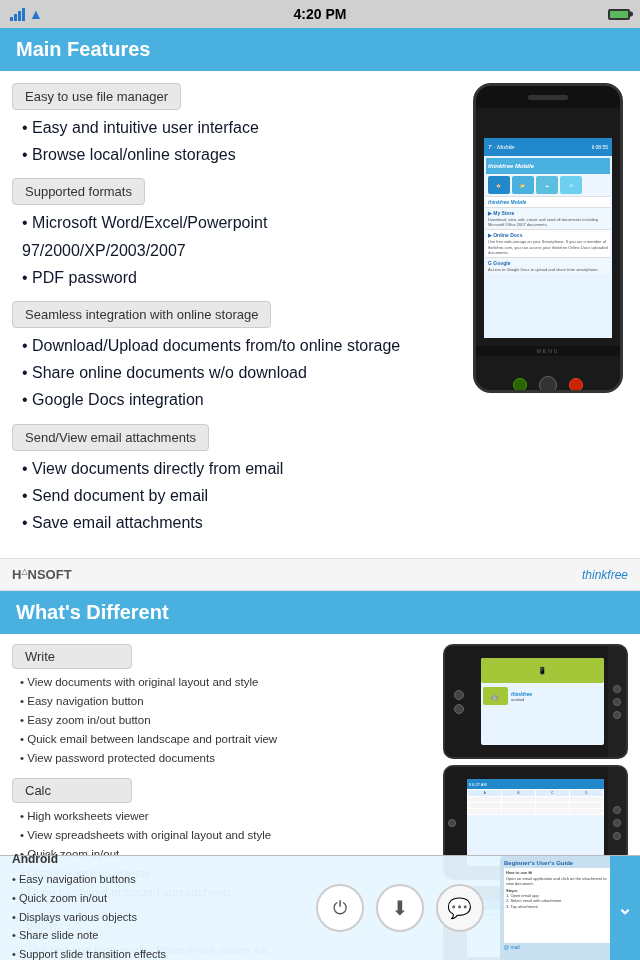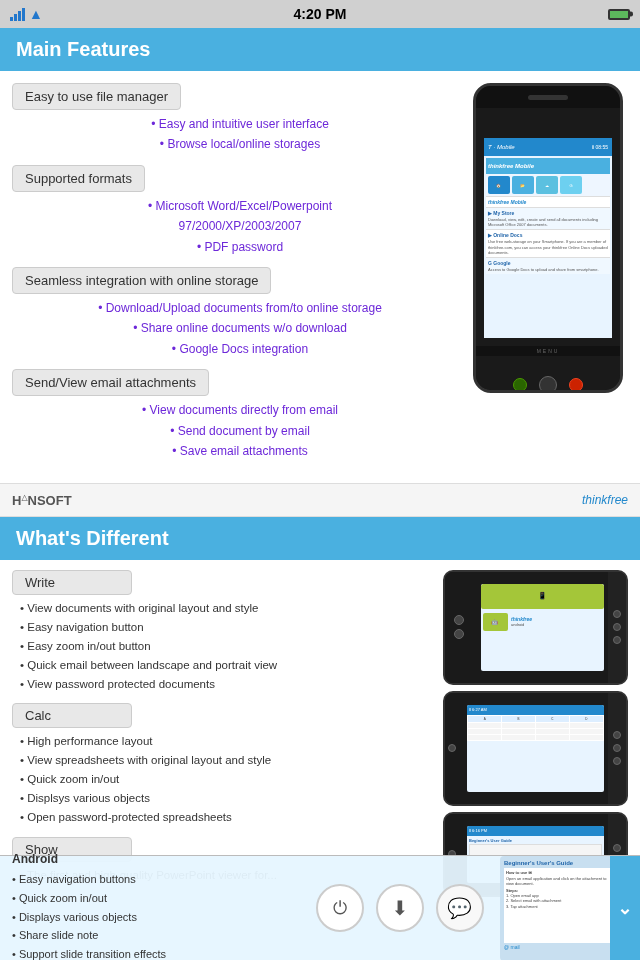--- a/index.html
+++ b/index.html
@@ -101,24 +101,23 @@
       border: 1px solid #ccc;
       border-radius: 4px;
       padding: 5px 12px;
       font-size: 13px;
       color: #333;
       display: inline-block;
       margin-bottom: 4px;
     }
     .feature-items {
       padding-left: 10px;
-      font-size: 12px;
-      color: #6d28d9;
+      font-size: 16px;
+      color: #0f172a;
       line-height: 1.7;
-      text-align: center;
     }
 
     .phone-image {
       width: 160px;
       flex-shrink: 0;
       display: flex;
       align-items: flex-start;
       justify-content: center;
     }
     .phone-mockup {
@@ -462,21 +461,21 @@
           <div>• Easy navigation button</div>
           <div>• Easy zoom in/out button</div>
           <div>• Quick email between landscape and portrait view</div>
           <div>• View password protected documents</div>
         </div>
       </div>
 
       <div class="wd-feature-group">
         <div class="wd-feature-label">Calc</div>
         <div class="wd-items">
-          <div>• High performance layout</div>
+          <div>• High worksheets viewer</div>
           <div>• View spreadsheets with original layout and style</div>
           <div>• Quick zoom in/out</div>
           <div>• Displsys various objects</div>
           <div>• Open password-protected spreadsheets</div>
         </div>
       </div>
 
       <div class="wd-feature-group">
         <div class="wd-feature-label">Show</div>
         <div class="wd-items">

